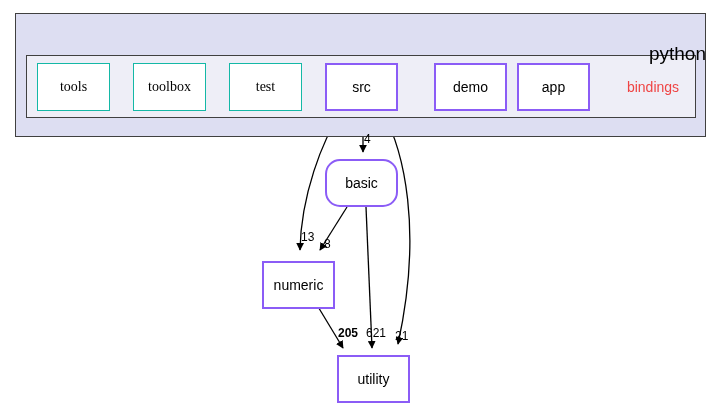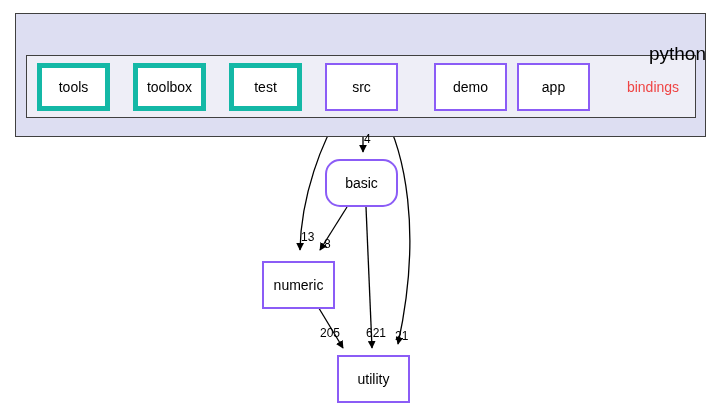--- a/index.html
+++ b/index.html
@@ -67,21 +67,21 @@
     box-sizing: border-box;
     background: #ffffff;
     display: flex;
     align-items: center;
     justify-content: center;
     font-size: 14px;
     color: #000000;
     width: 73px;
     height: 48px;
   }
-  .node.black-border { border: 5px solid #14b8a6; }
+  .node.black-border { border: 1px solid #14b8a6; font-family: Liberation Serif, serif; }
   .node.red-border   { border: 2px solid #8b5cf6; }
   .edge-label {
     position: absolute;
     font-size: 12px;
     color: #000000;
     line-height: 13px;
     white-space: nowrap;
   }
 </style>
 </head>
@@ -137,15 +137,15 @@
 <div class="node red-border" style="left:262px; top:261px;">
   <span>numeric</span>
 </div>
 <div class="node red-border" style="left:337px; top:355px;">
   <span>utility</span>
 </div>
 
 <div class="edge-label" style="left:364px; top:133px;">4</div>
 <div class="edge-label" style="left:301px; top:231px;">13</div>
 <div class="edge-label" style="left:324px; top:238px;">8</div>
-<div class="edge-label" style="left:320px; top:327px;">205</div>
+<div class="edge-label" style="left:338px; top:327px;font-weight:bold;">205</div>
 <div class="edge-label" style="left:366px; top:327px;">621</div>
 <div class="edge-label" style="left:395px; top:330px;">21</div>
 
 </body></html>

